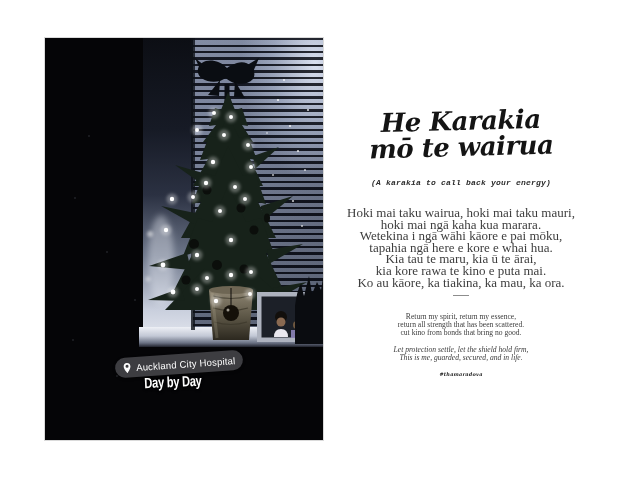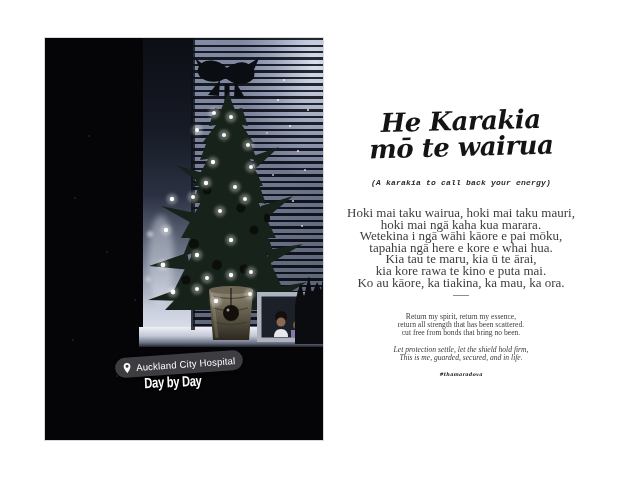--- a/index.html
+++ b/index.html
@@ -261,21 +261,21 @@
     <div class="line">Kia tau te maru, kia ū te ārai,</div>
     <div class="line">kia kore rawa te kino e puta mai.</div>
     <div class="line">Ko au kāore, ka tiakina, ka mau, ka ora.</div>
   </div>
 
   <div class="k-divider"></div>
 
   <div class="stanza-english">
     <div class="line">Return my spirit, return my essence,</div>
     <div class="line">return all strength that has been scattered.</div>
-    <div class="line">cut free from bonds that bring no been.</div>
+    <div class="line">cut kino from bonds that bring no good.</div>
   </div>
 
   <div class="stanza-english second">
     <div class="line">Let protection settle, let the shield hold firm,</div>
     <div class="line">This is me, guarded, secured, and in life.</div>
   </div>
 
   <div class="k-hashtag">#thamaradova</div>
 </div>
 

